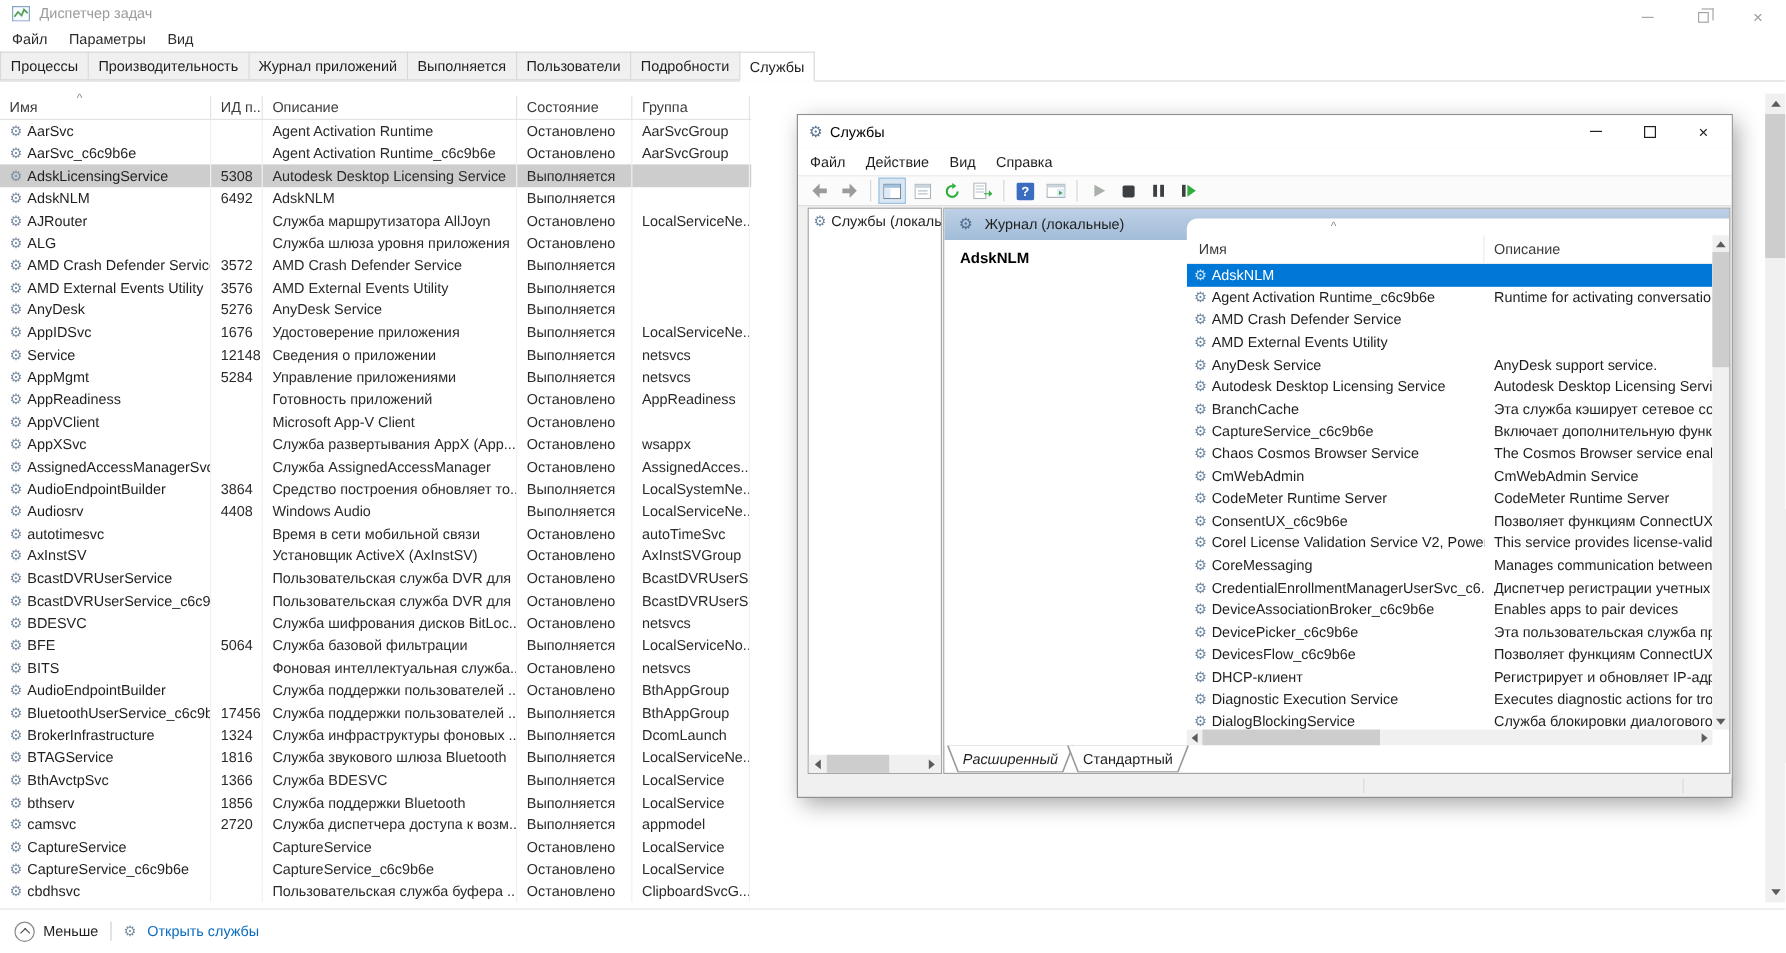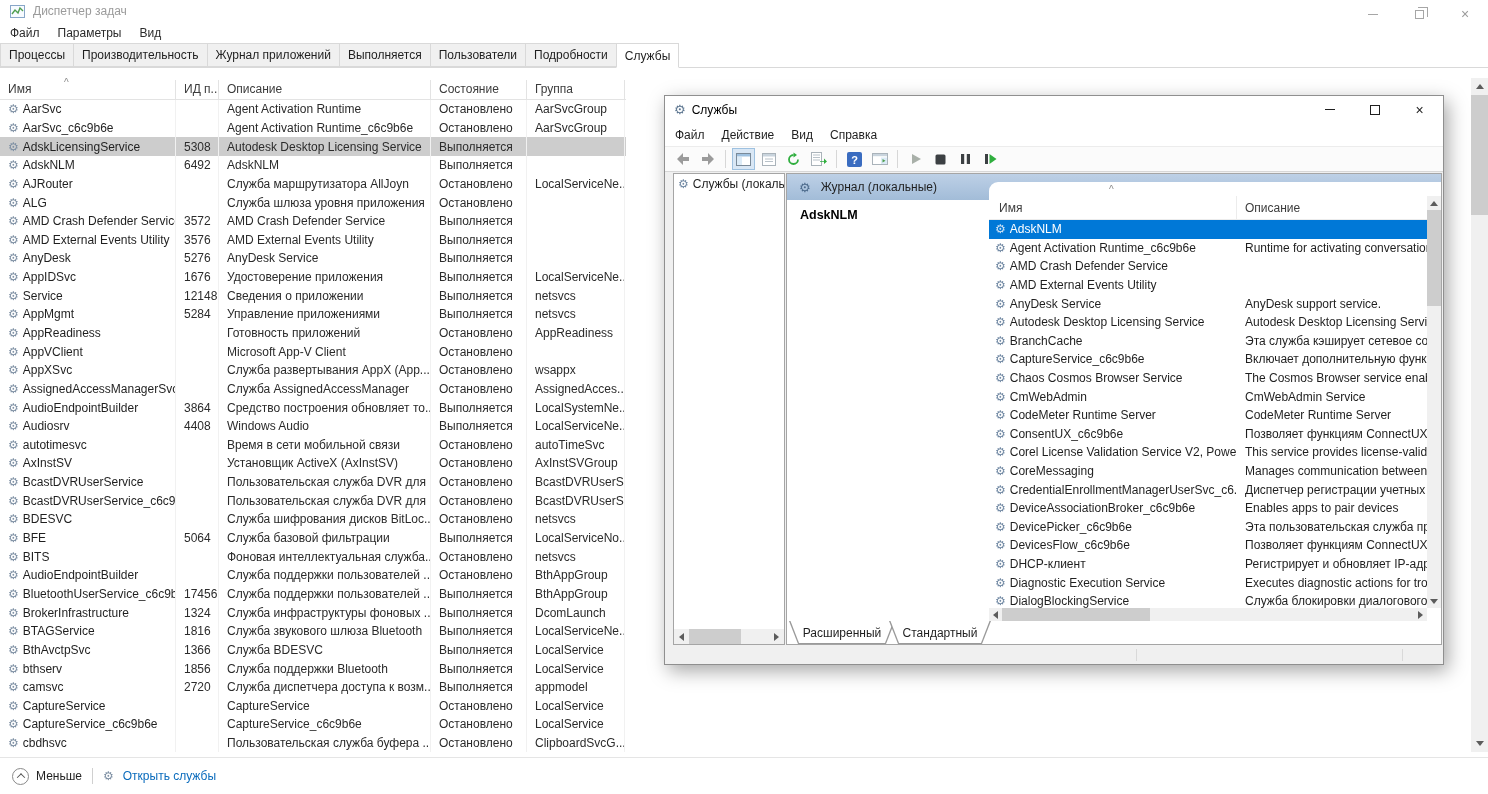--- a/index.html
+++ b/index.html
@@ -98,21 +98,21 @@
   .svc-vscroll .sb-arrow { width:14px; height:14px; }
   .svc-vthumb { position:absolute; left:0; top:14px; width:14px; height:96px; background:#cdcdcd; }
   .svc-hscroll { position:absolute; left:0; bottom:0; right:14px; height:13px; background:#f0f0f0; }
   .svc-hscroll .hsb-arrow { width:13px; height:13px; }
   .svc-hthumb { position:absolute; left:13px; top:0; width:148px; height:13px; background:#cdcdcd; }
 
   .svc-tabs { position:absolute; left:2px; bottom:0; height:23px; display:flex; }
   .mmc-tab { position:relative; height:23px; margin-right:-6px; }
   .mmc-tab .outer { position:absolute; inset:0; background:#9a9a9a; clip-path:polygon(0 0,100% 0,calc(100% - 9px) 100%,9px 100%); }
   .mmc-tab .inner { position:absolute; inset:0; background:#fff; clip-path:polygon(1.5px 0,calc(100% - 1.5px) 0,calc(100% - 10px) calc(100% - 1px),10px calc(100% - 1px)); display:flex; align-items:center; justify-content:center; padding:0 14px; }
-  .mmc-tab.active .inner { clip-path:polygon(1.5px 0,calc(100% - 1.5px) 0,calc(100% - 10px) calc(100% - 1px),10px calc(100% - 1px)); }
+  .mmc-tab.active .inner { clip-path:polygon(1.5px 0,calc(100% - 1.5px) 0,calc(100% - 10px) calc(100% - 1px),10px calc(100% - 1px));font-style:italic; }
   .svc-statusbar { position:absolute; left:1px; bottom:1px; width:776px; height:16px; background:#f0f0f0; }
   .status-sep { position:absolute; top:2px; width:1px; height:12px; background:#d9d9d9; }
 </style>
 </head>
 <body>
 
 <div id="screen">
 
   <div class="tm-titlebar">
     <svg class="tm-appicon" viewBox="0 0 15 13">

